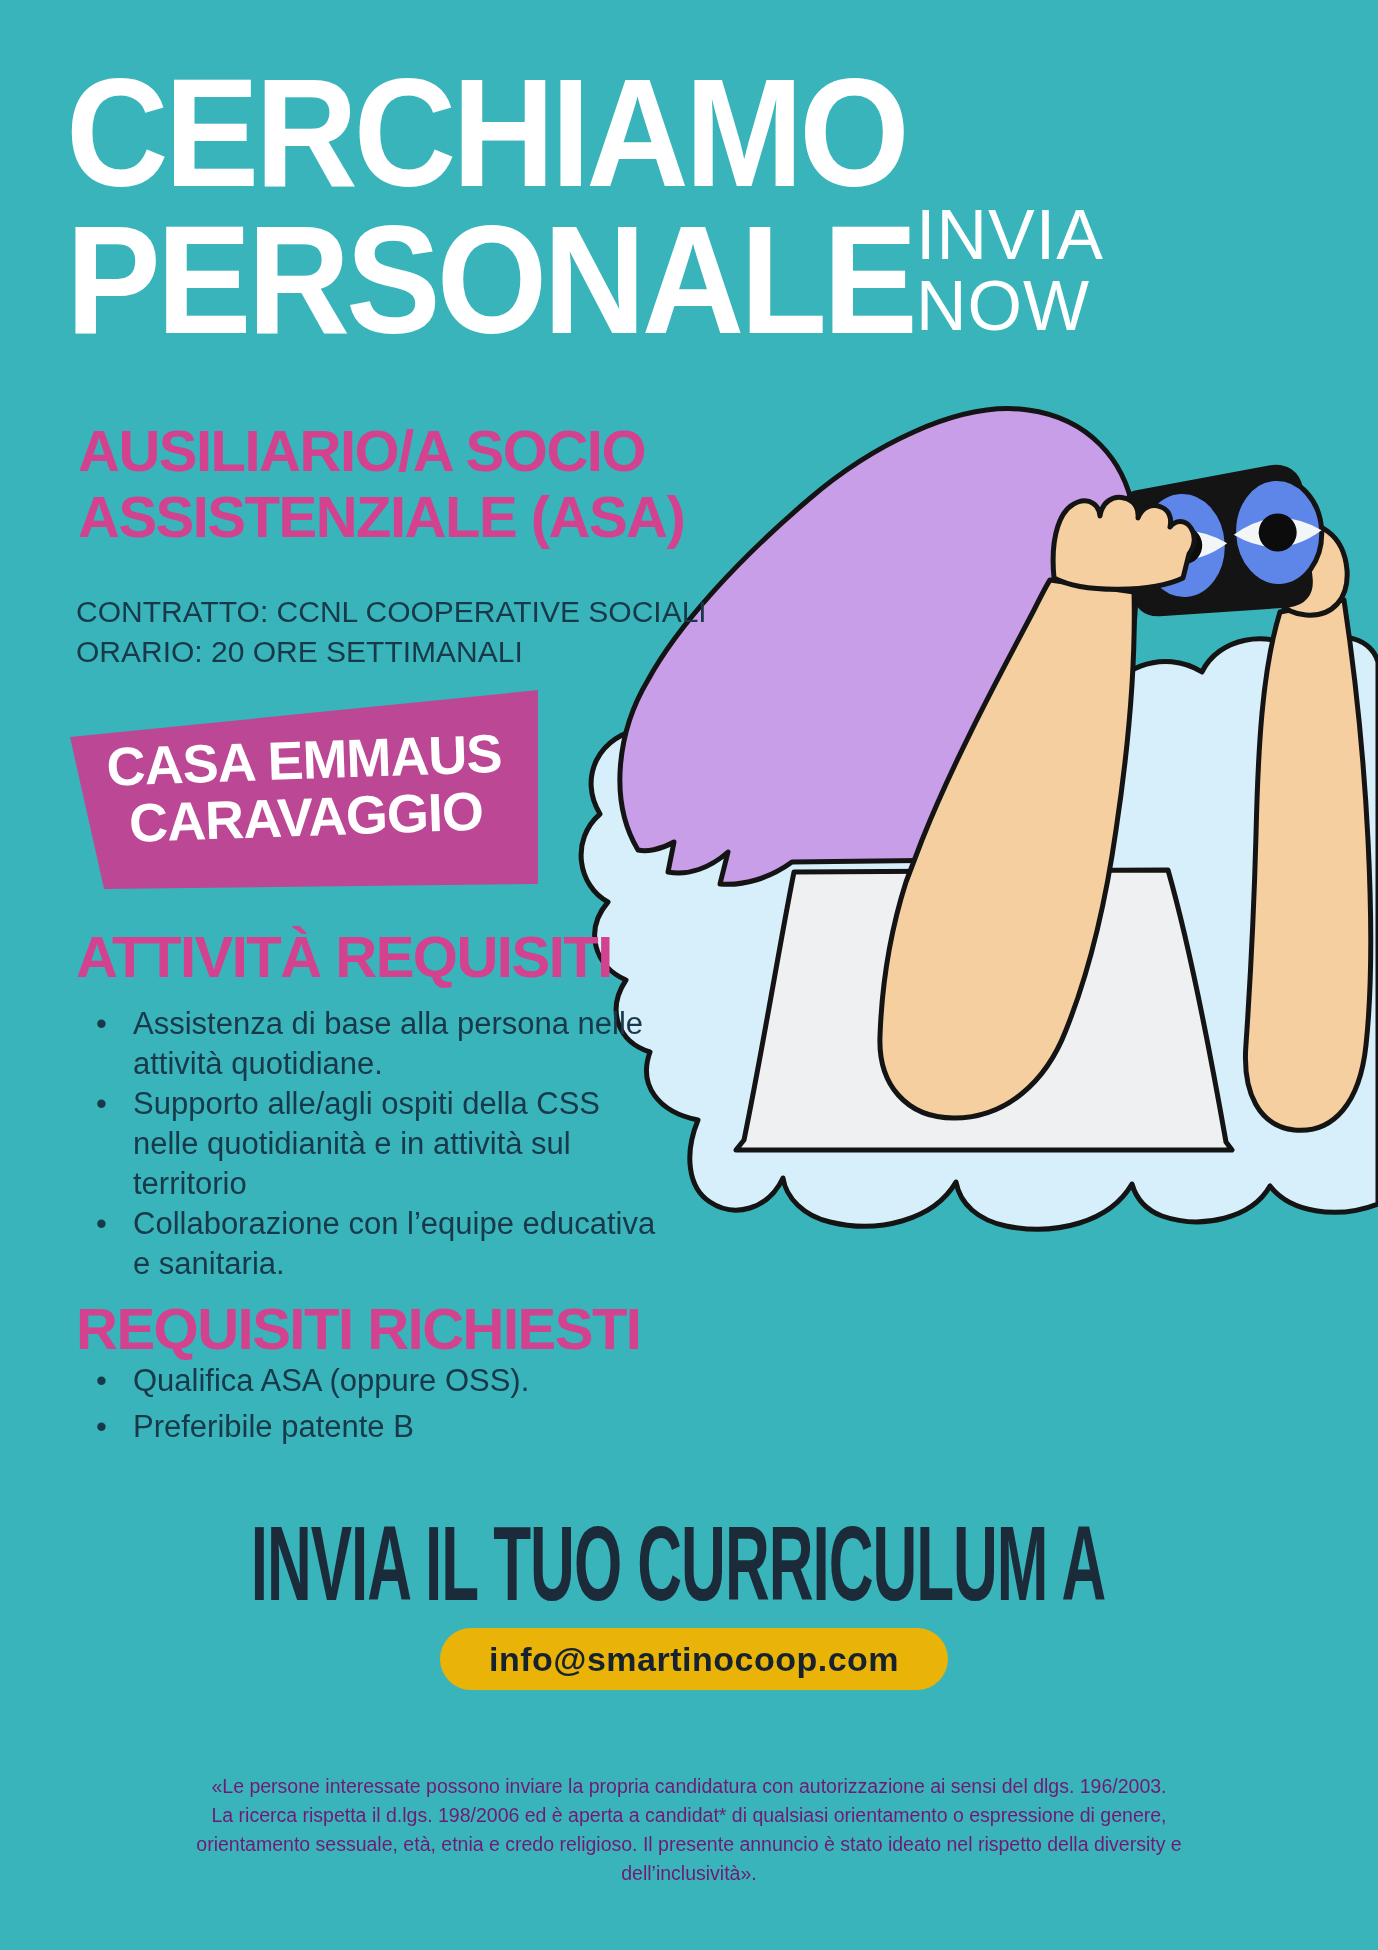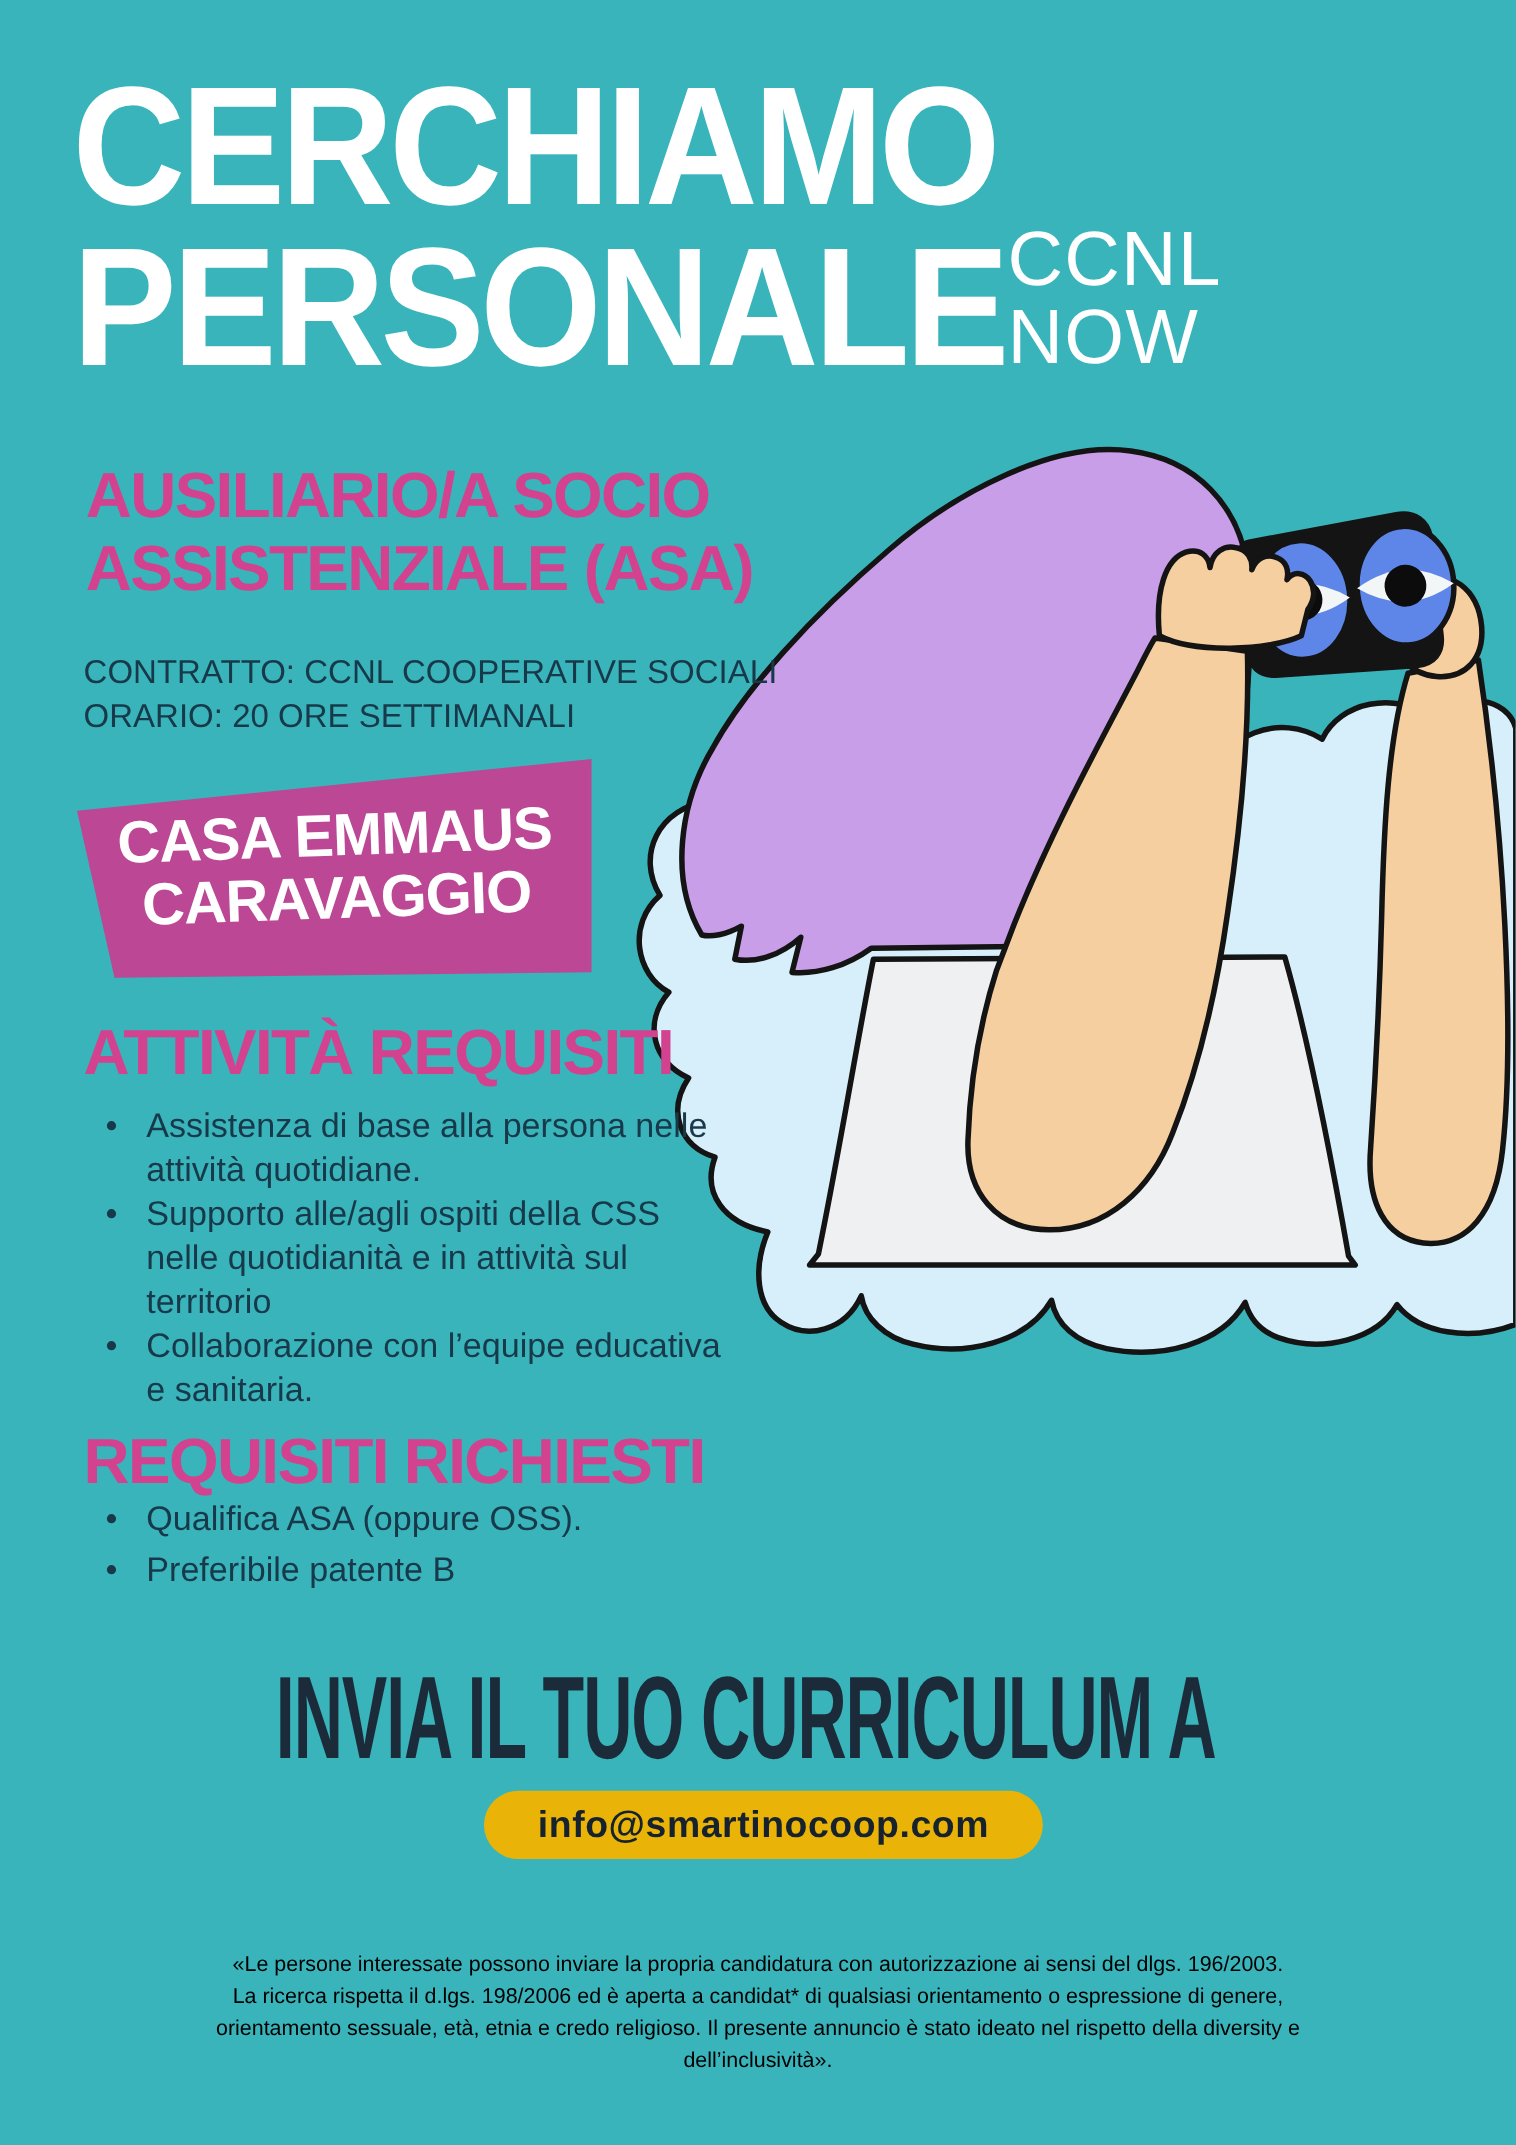--- a/index.html
+++ b/index.html
@@ -59,21 +59,21 @@
   .pill{
     left:calc(50% + 5px);top:1628px;transform:translateX(-50%);
     width:508px;height:62px;background:#eab308;border-radius:34px;
   }
   .pill-text{
     width:100%;text-align:center;line-height:62px;font-weight:bold;
     font-size:34px;color:#16222e;letter-spacing:0.5px;
   }
   .legal{
     left:50%;top:1772px;transform:translateX(-50%);width:1240px;
-    color:#000000;font-size:19.5px;line-height:29px;text-align:center;
+    color:#701a75;font-size:19.5px;line-height:29px;text-align:center;
   }
   .illus{left:538px;top:330px;}
 </style>
 </head>
 <body>
 
 <div class="poster">
 
   <svg class="abs illus" width="840" height="920" viewBox="0 0 840 920" aria-hidden="true">
     <g stroke="#141414" stroke-width="5" stroke-linejoin="round">
@@ -190,21 +190,21 @@
         C 616 262, 546 264, 516 248 Z"></path>
     </g>
   </svg>
 
   <div class="abs title">
     <div>CERCHIAMO</div>
     <div>PERSONALE</div>
   </div>
 
   <div class="abs join">
-    <div>CCNL</div>
+    <div>INVIA</div>
     <div>NOW</div>
   </div>
 
   <div class="abs role">
     <div>AUSILIARIO/A SOCIO</div>
     <div>ASSISTENZIALE (ASA)</div>
   </div>
 
   <div class="abs meta">
     <div>

